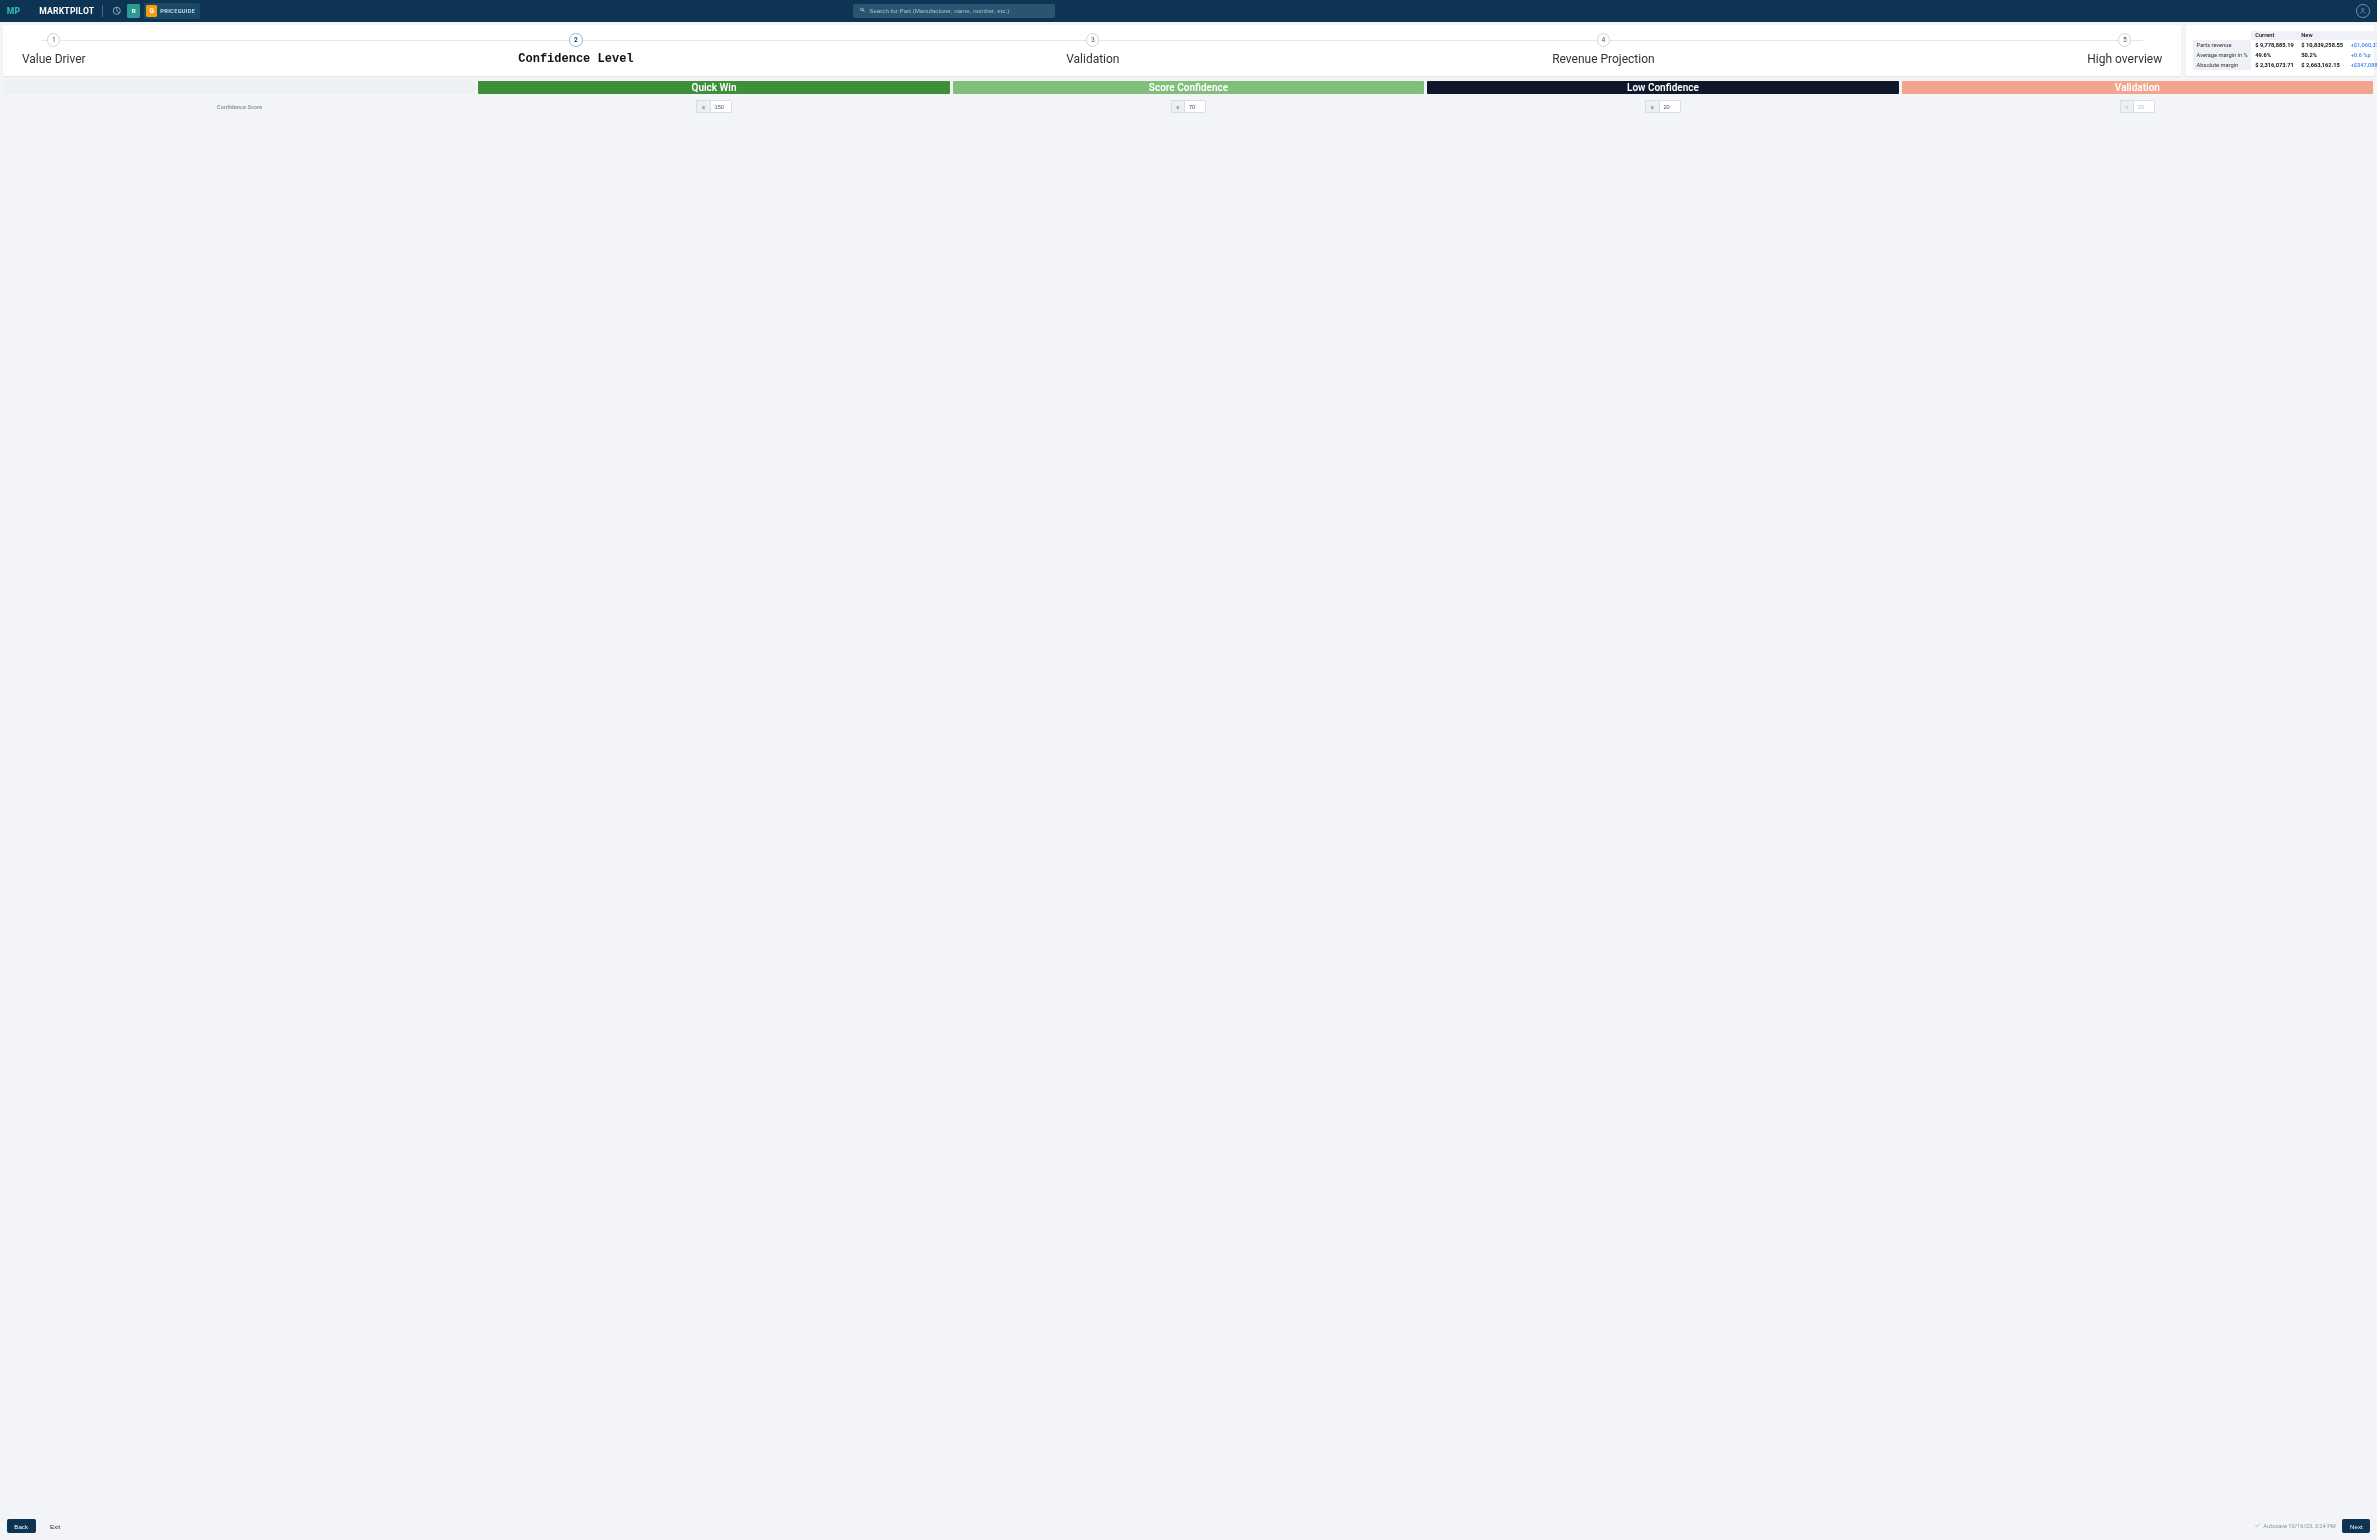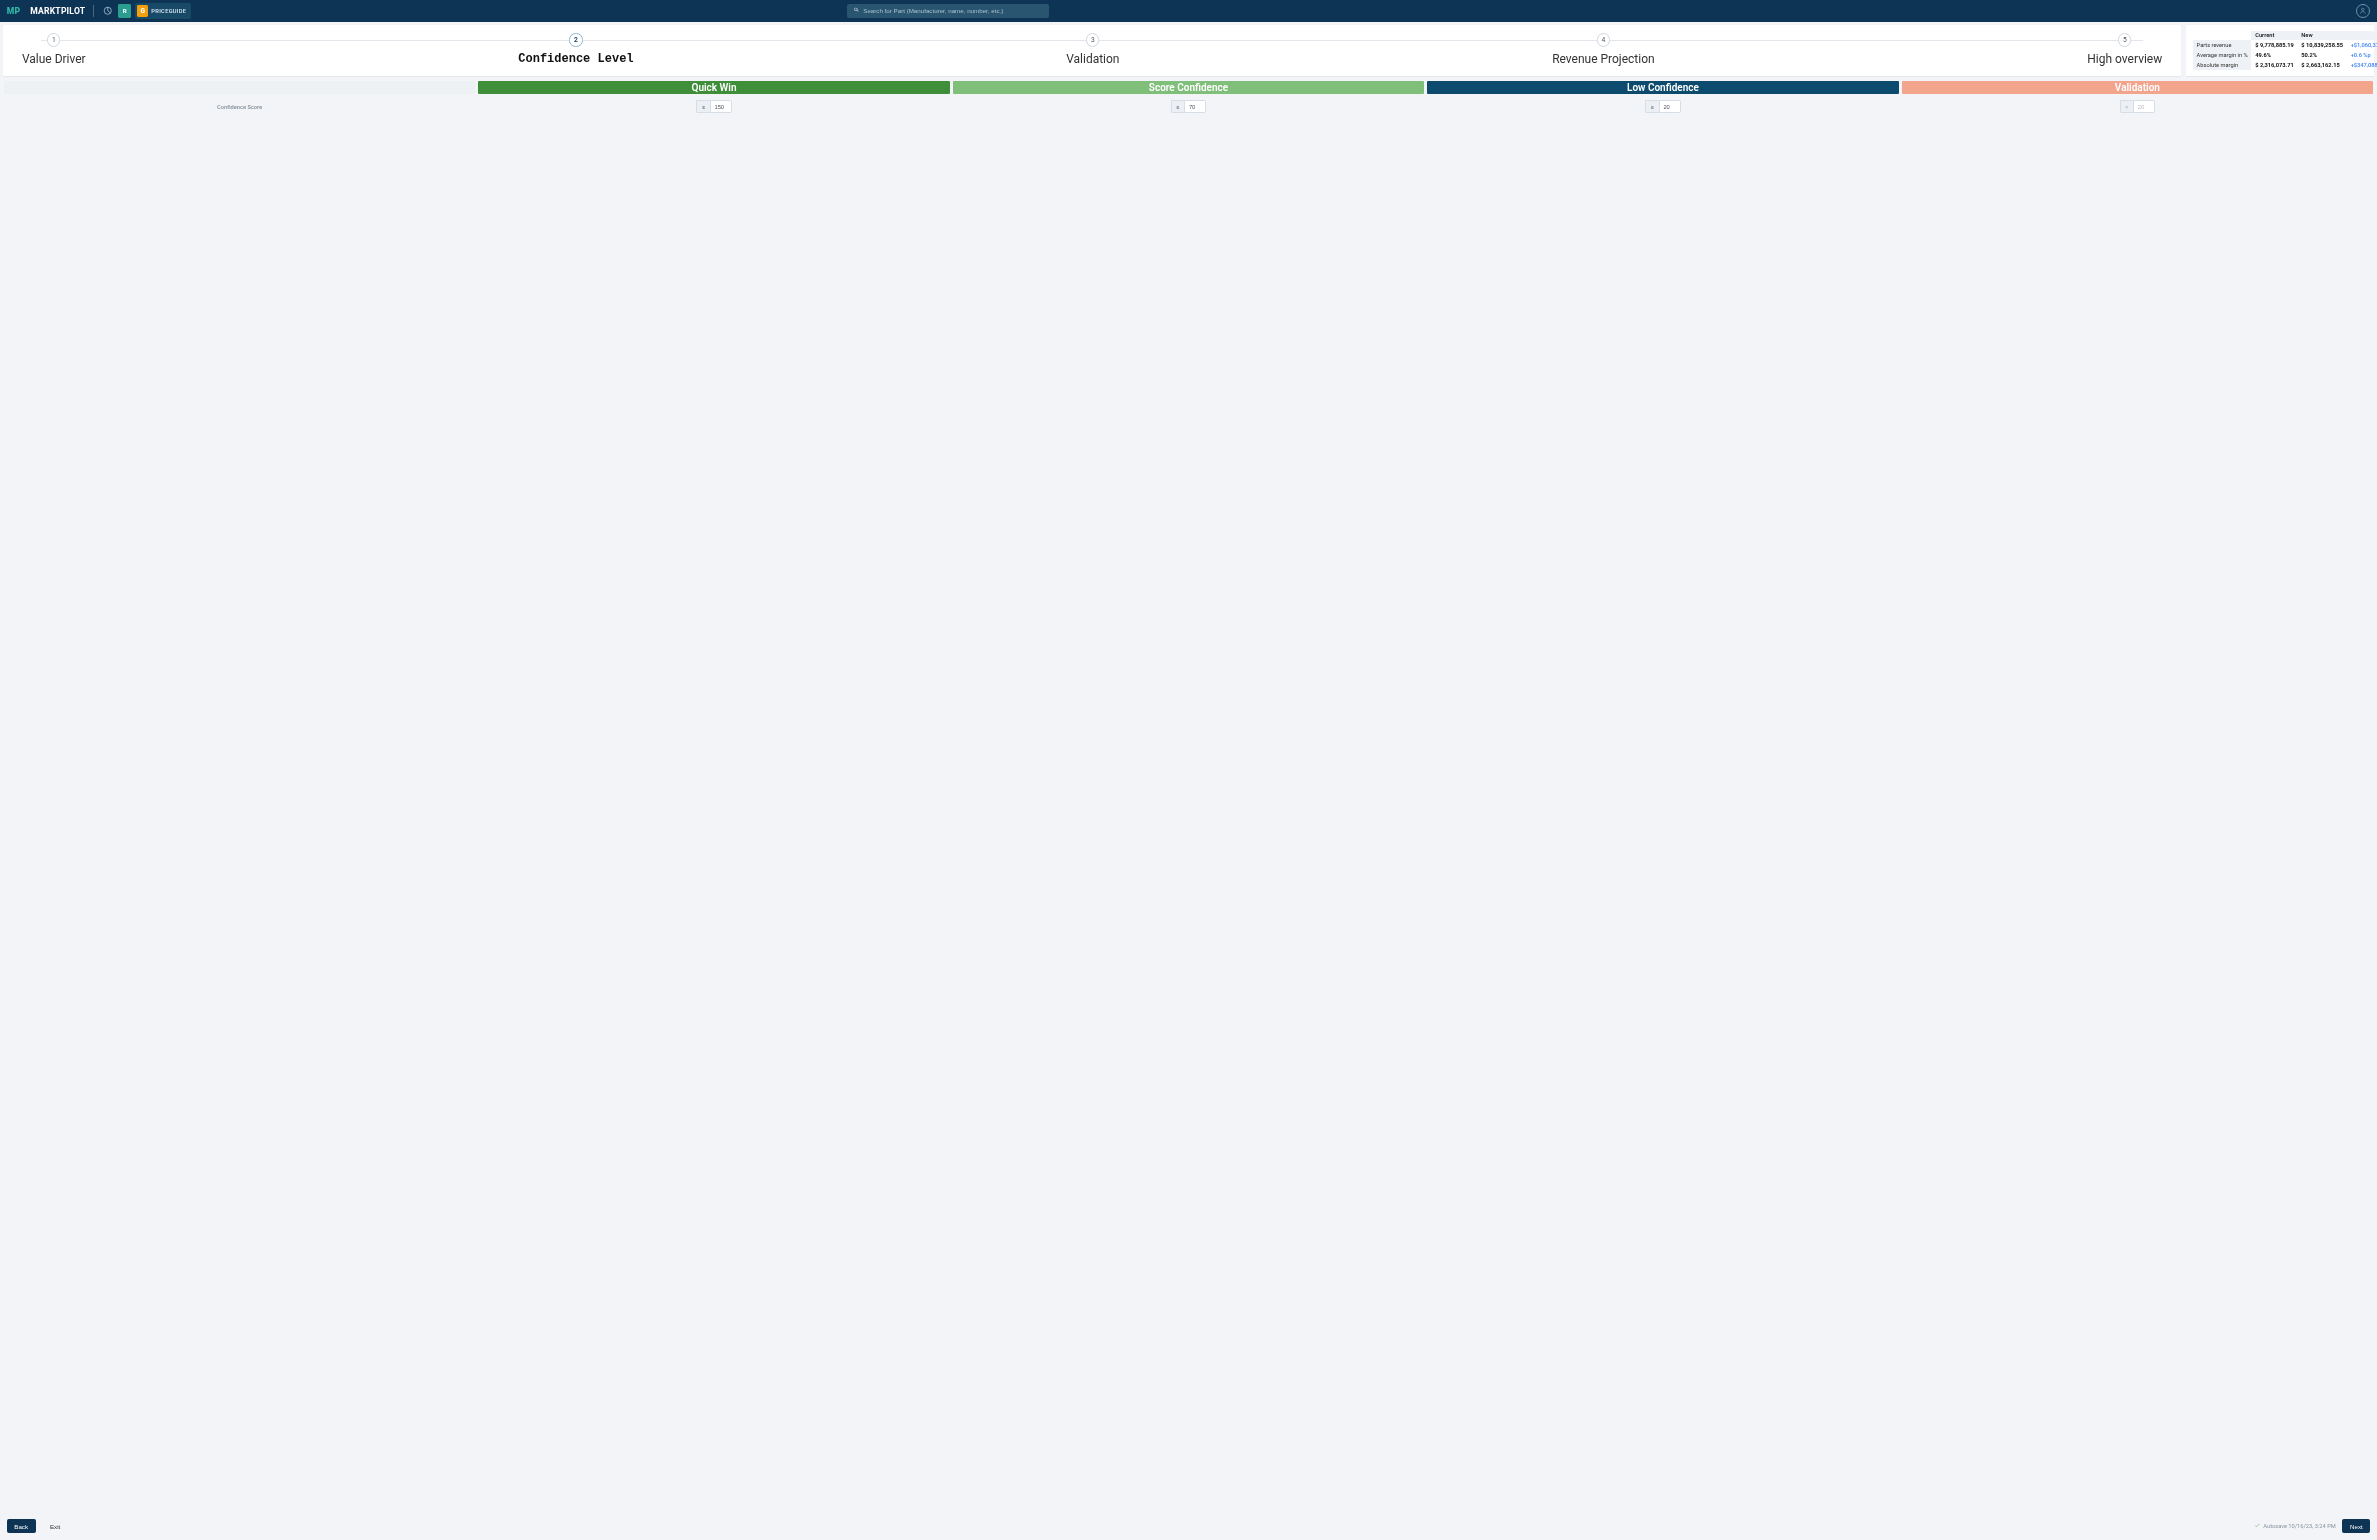--- a/index.html
+++ b/index.html
@@ -19,21 +19,21 @@
     background: #0d3454;
     height: 22px;
     display: flex;
     align-items: center;
     padding: 0 6.7px;
     gap: 5.7px;
   }
   .brand {
     display: flex;
     align-items: center;
-    gap: 10px;
+    gap: 19px;
     color: #fff;
     font-weight: 700;
     font-size: 8.6px;
     letter-spacing: 0.2px;
   }
   .brand-logo {
     color: #2fb4a6;
     font-weight: 900;
     font-size: 8.6px;
   }
@@ -209,21 +209,21 @@
     height: 13.3px;
     display: flex; align-items: center; justify-content: center;
     color: #fff;
     font-weight: 600;
     font-size: 10px;
     border-radius: 1px;
   }
   .band-header.blank { background: #eef1f4; }
   .band-header.quick  { background: #3f8f3a; }
   .band-header.high   { background: #7fbf7a; }
-  .band-header.low    { background: #0c4a6e; }
+  .band-header.low    { background: #0f172a; }
   .band-header.valid  { background: #f2a48d; }
 
   
   .score-row {
     display: flex;
     gap: 2.9px;
     padding: 5.7px 3.8px 0 3.8px;
   }
   .score-cell { flex: 1; display: flex; align-items: center; justify-content: center; }
   .score-label {

